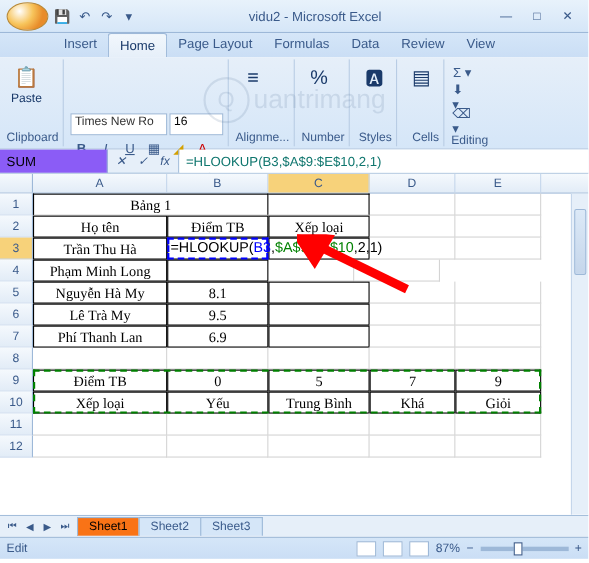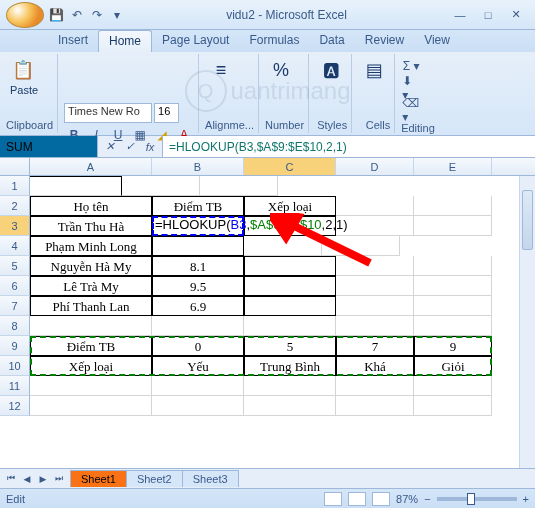--- a/index.html
+++ b/index.html
@@ -19,25 +19,25 @@
 
 .ribbon { height: 84px; background: linear-gradient(#e6eff9,#d5e6f8); border-bottom: 1px solid #9db8d8; display: flex; padding: 2px; gap: 2px; }
 .group { border-right: 1px solid #b8cce4; padding: 2px 4px; display: flex; flex-direction: column; justify-content: space-between; }
 .group-label { font-size: 11px; color: #3a5a8a; text-align: right; padding-top: 2px; }
 .group-body { display: flex; align-items: flex-start; gap: 2px; flex: 1; }
 .big-btn { display: flex; flex-direction: column; align-items: center; padding: 2px 4px; font-size: 11px; color: #1a3a6a; gap: 2px; }
 .big-icon { width: 24px; height: 24px; display: flex; align-items: center; justify-content: center; font-size: 18px; }
 .font-controls { display: flex; flex-direction: column; gap: 2px; margin-top: 47px; }
 .font-row { display: flex; gap: 2px; }
 .font-select { width: 88px; height: 20px; border: 1px solid #9db8d8; background: #fff; font-size: 11px; padding: 1px 3px; color: #333; }
-.size-select { width: 25px; height: 20px; border: 1px solid #9db8d8; background: #fff; font-size: 11px; padding: 1px 3px; }
+.size-select { width: 49px; height: 20px; border: 1px solid #9db8d8; background: #fff; font-size: 11px; padding: 1px 3px; }
 .mini-btn { width: 20px; height: 20px; border: 1px solid transparent; display: flex; align-items: center; justify-content: center; font-size: 12px; color: #3a5a8a; }
 
 .formula-bar { height: 22px; display: flex; border-bottom: 1px solid #9db8d8; background: #e6eff9; align-items: stretch; }
-.name-box { width: 98px; border-right: 1px solid #9db8d8; background: #0369a1; padding: 2px 6px; font-size: 12px; display: flex; align-items: center; }
+.name-box { width: 98px; border-right: 1px solid #9db8d8; background: #8b5cf6; padding: 2px 6px; font-size: 12px; display: flex; align-items: center; }
 .fx-controls { display: flex; align-items: center; padding: 0 4px; gap: 4px; border-right: 1px solid #9db8d8; }
 .fx-btn { width: 16px; height: 16px; font-size: 11px; color: #3a5a8a; display: flex; align-items: center; justify-content: center; font-style: italic; }
 .formula-input { flex: 1; background: #fff; padding: 2px 6px; font-size: 12px; display: flex; align-items: center; color: #0f766e; text-align: right; }
 
 .grid-area { position: relative; height: 310px; overflow: hidden; background: #fff; }
 .col-headers { display: flex; height: 18px; background: linear-gradient(#f5f9fd,#e2ecf7); border-bottom: 1px solid #9db8d8; }
 .corner { width: 30px; border-right: 1px solid #9db8d8; }
 .col-h { border-right: 1px solid #c5d6eb; text-align: center; font-size: 11px; color: #3a5a8a; line-height: 18px; }
 .col-A { width: 122px; } .col-B { width: 92px; } .col-C { width: 92px; } .col-D { width: 78px; } .col-E { width: 78px; }
 .col-h.sel { background: #f7d27a; }
@@ -202,20 +202,21 @@
     <div class="corner"></div>
     <div class="col-h col-A">A</div>
     <div class="col-h col-B">B</div>
     <div class="col-h col-C sel">C</div>
     <div class="col-h col-D">D</div>
     <div class="col-h col-E">E</div>
   </div>
   <div class="rows">
     <div class="row">
         <div class="row-h">1</div>
+      <div class="cell col-A center bt bl br" style="width:214px">Bảng 1</div>
       <div class="cell col-C bt br" style="width:92px"></div>
       <div class="cell col-D"></div>
         <div class="cell col-E"></div>
     </div>
     <div class="row">
         <div class="row-h">2</div>
       <div class="cell col-A center border-all">Họ tên</div>
       <div class="cell col-B center border-all">Điểm TB</div>
       <div class="cell col-C center border-all">Xếp loại</div>
       <div class="cell col-D"></div>

